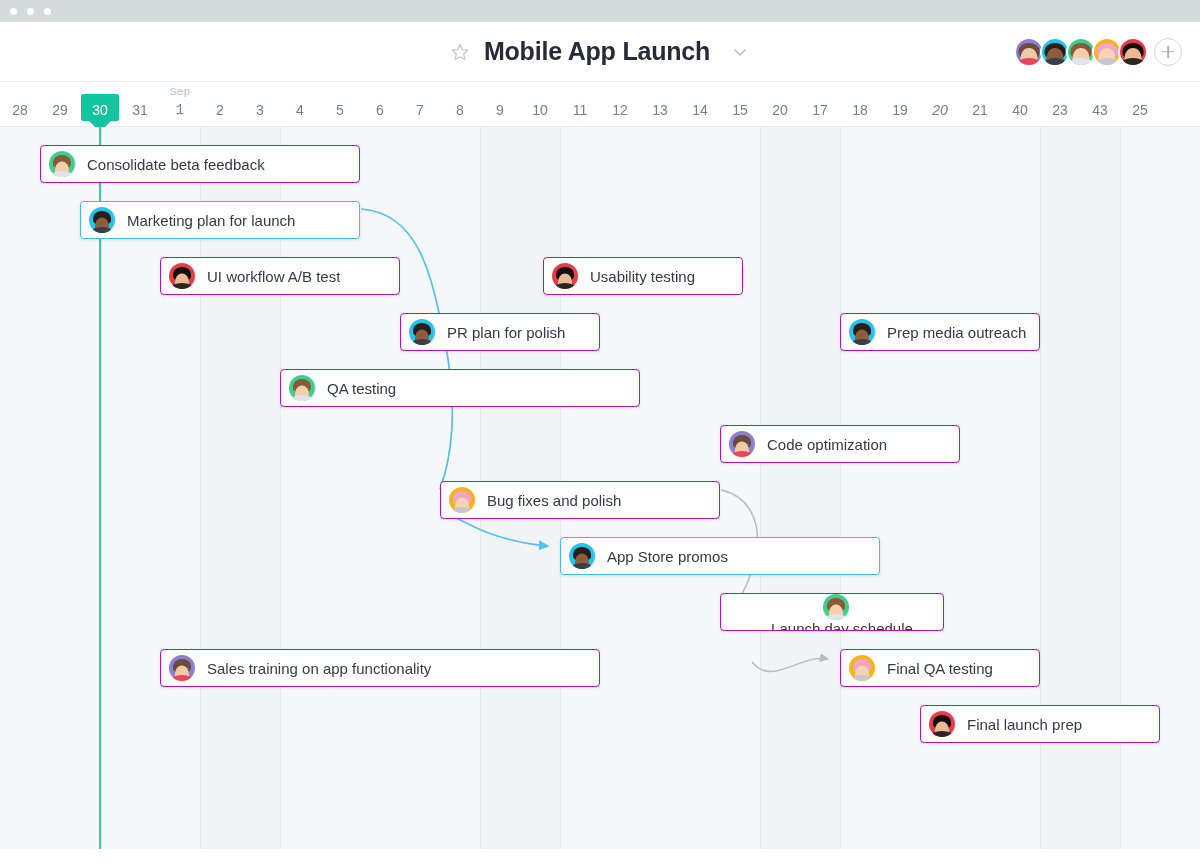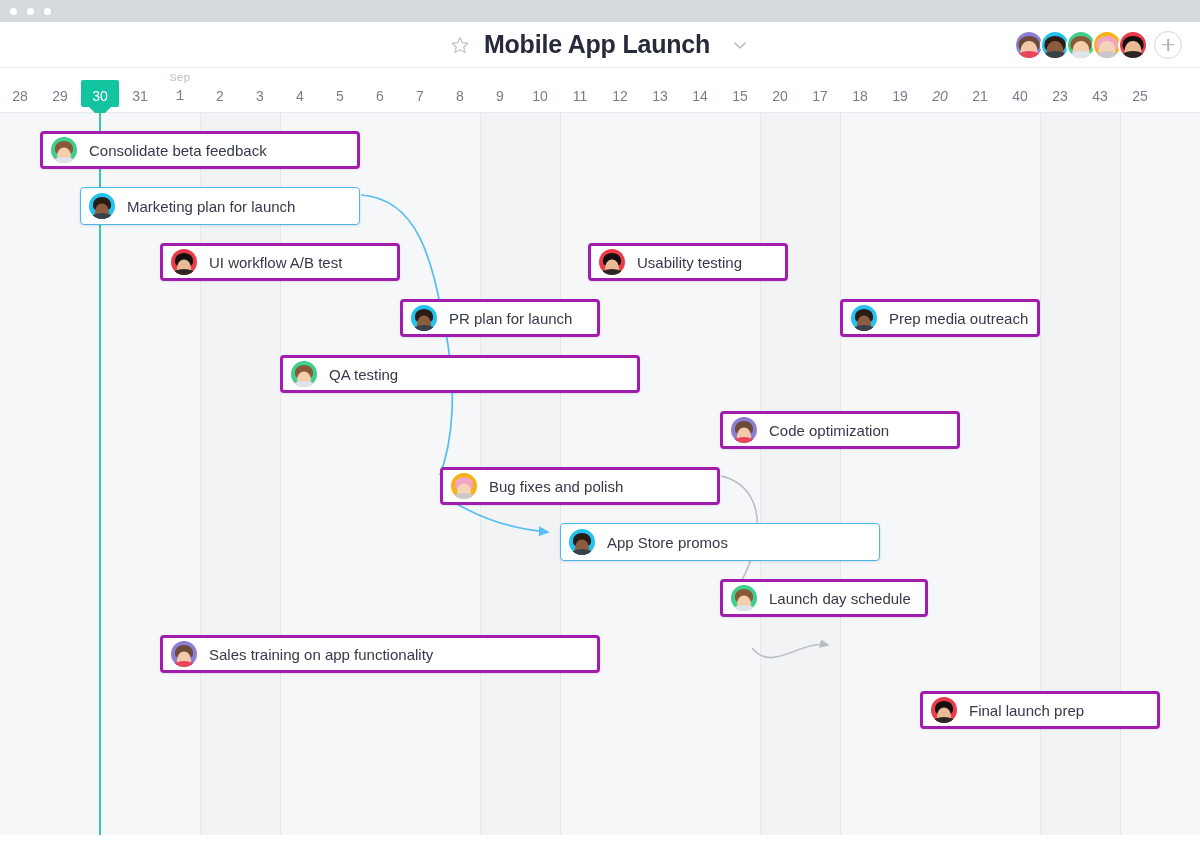--- a/index.html
+++ b/index.html
@@ -20,21 +20,21 @@
     gap: 10px;
   }
   .win-dot {
     width: 7px; height: 7px;
     border-radius: 50%;
     background: #ffffff;
   }
 
   
   .header {
-    height: 46px;
+    height: 60px;
     background: #ffffff;
     border-bottom: 1px solid #ededf0;
     position: relative;
     display: flex;
     align-items: center;
     justify-content: center;
   }
   .title-group {
     display: flex;
     align-items: center;
@@ -177,21 +177,21 @@
     width: 1200px; height: 722px;
     z-index: 2;
     pointer-events: none;
   }
 
   
   .task {
     position: absolute;
     height: 38px;
     background: #ffffff;
-    border: 3px solid #a21caf;
+    border: 1px solid #a21caf;
     border-radius: 4px;
     box-shadow: 0 1px 2px rgba(40,50,70,0.10);
     display: flex;
     align-items: center;
     padding-left: 8px;
     z-index: 4;
   }
   .task.selected {
     border: 1.5px solid #4ab9ea;
     box-shadow: 0 1px 3px rgba(40,50,70,0.13);
@@ -429,35 +429,35 @@
       <span class="t-label">Marketing plan for launch</span>
     </div>
     <div class="task" style="left: 160px; top: 130px; width: 240px;">
       <div class="t-av" style="background: rgb(234, 59, 74);">
         <span class="hair" style="background: rgb(20, 16, 15);"></span>
         <span class="face" style="background: rgb(233, 187, 149);"></span>
         <span class="shoulders" style="background: rgb(44, 37, 34);"></span>
       </div>
       <span class="t-label">UI workflow A/B test</span>
     </div>
-    <div class="task" style="left: 588px; top: 130px; width: 200px; text-align: right;">
+    <div class="task" style="left: 543px; top: 130px; width: 200px; text-align: right;">
       <div class="t-av" style="background: rgb(234, 59, 74);">
         <span class="hair" style="background: rgb(20, 16, 15);"></span>
         <span class="face" style="background: rgb(233, 187, 149);"></span>
         <span class="shoulders" style="background: rgb(44, 37, 34);"></span>
       </div>
       <span class="t-label">Usability testing</span>
     </div>
     <div class="task" style="left: 400px; top: 186px; width: 200px;">
       <div class="t-av" style="background: rgb(36, 195, 239);">
         <span class="hair" style="background: rgb(42, 29, 22);"></span>
         <span class="face" style="background: rgb(141, 92, 62);"></span>
         <span class="shoulders" style="background: rgb(58, 63, 76);"></span>
       </div>
-      <span class="t-label">PR plan for launch</span>
+      <span class="t-label">PR plan for polish</span>
     </div>
     <div class="task" style="left: 840px; top: 186px; width: 200px;">
       <div class="t-av" style="background: rgb(36, 195, 239);">
         <span class="hair" style="background: rgb(42, 29, 22);"></span>
         <span class="face" style="background: rgb(141, 92, 62);"></span>
         <span class="shoulders" style="background: rgb(58, 63, 76);"></span>
       </div>
       <span class="t-label">Prep media outreach</span>
     </div>
     <div class="task" style="left: 280px; top: 242px; width: 360px;">
@@ -485,36 +485,44 @@
       <span class="t-label">Bug fixes and polish</span>
     </div>
     <div class="task selected" style="left: 560px; top: 410px; width: 320px;">
       <div class="t-av" style="background: rgb(36, 195, 239);">
         <span class="hair" style="background: rgb(42, 29, 22);"></span>
         <span class="face" style="background: rgb(141, 92, 62);"></span>
         <span class="shoulders" style="background: rgb(58, 63, 76);"></span>
       </div>
       <span class="t-label">App Store promos</span>
     </div>
-    <div class="task" style="left: 720px; top: 466px; width: 208px;">
+    <div class="task" style="left: 720px; top: 466px; width: 224px; flex-direction: column;">
       <div class="t-av" style="background: rgb(62, 207, 142);">
         <span class="hair" style="background: rgb(138, 90, 54);"></span>
         <span class="face" style="background: rgb(243, 207, 174);"></span>
         <span class="shoulders" style="background: rgb(223, 229, 236);"></span>
       </div>
       <span class="t-label">Launch day schedule</span>
     </div>
     <div class="task" style="left: 160px; top: 522px; width: 440px;">
       <div class="t-av" style="background: rgb(139, 127, 212);">
         <span class="hair" style="background: rgb(109, 74, 58);"></span>
         <span class="face" style="background: rgb(241, 201, 168);"></span>
         <span class="shoulders" style="background: rgb(232, 69, 92);"></span>
       </div>
       <span class="t-label">Sales training on app functionality</span>
     </div>
+    <div class="task" style="left: 840px; top: 522px; width: 200px;">
+      <div class="t-av" style="background: rgb(245, 179, 22);">
+        <span class="hair" style="background: rgb(240, 166, 196);"></span>
+        <span class="face" style="background: rgb(245, 211, 182);"></span>
+        <span class="shoulders" style="background: rgb(201, 198, 204);"></span>
+      </div>
+      <span class="t-label">Final QA testing</span>
+    </div>
     <div class="task" style="left: 920px; top: 578px; width: 240px;">
       <div class="t-av" style="background: rgb(234, 59, 74);">
         <span class="hair" style="background: rgb(20, 16, 15);"></span>
         <span class="face" style="background: rgb(233, 187, 149);"></span>
         <span class="shoulders" style="background: rgb(44, 37, 34);"></span>
       </div>
       <span class="t-label">Final launch prep</span>
     </div>
   </div>
 

